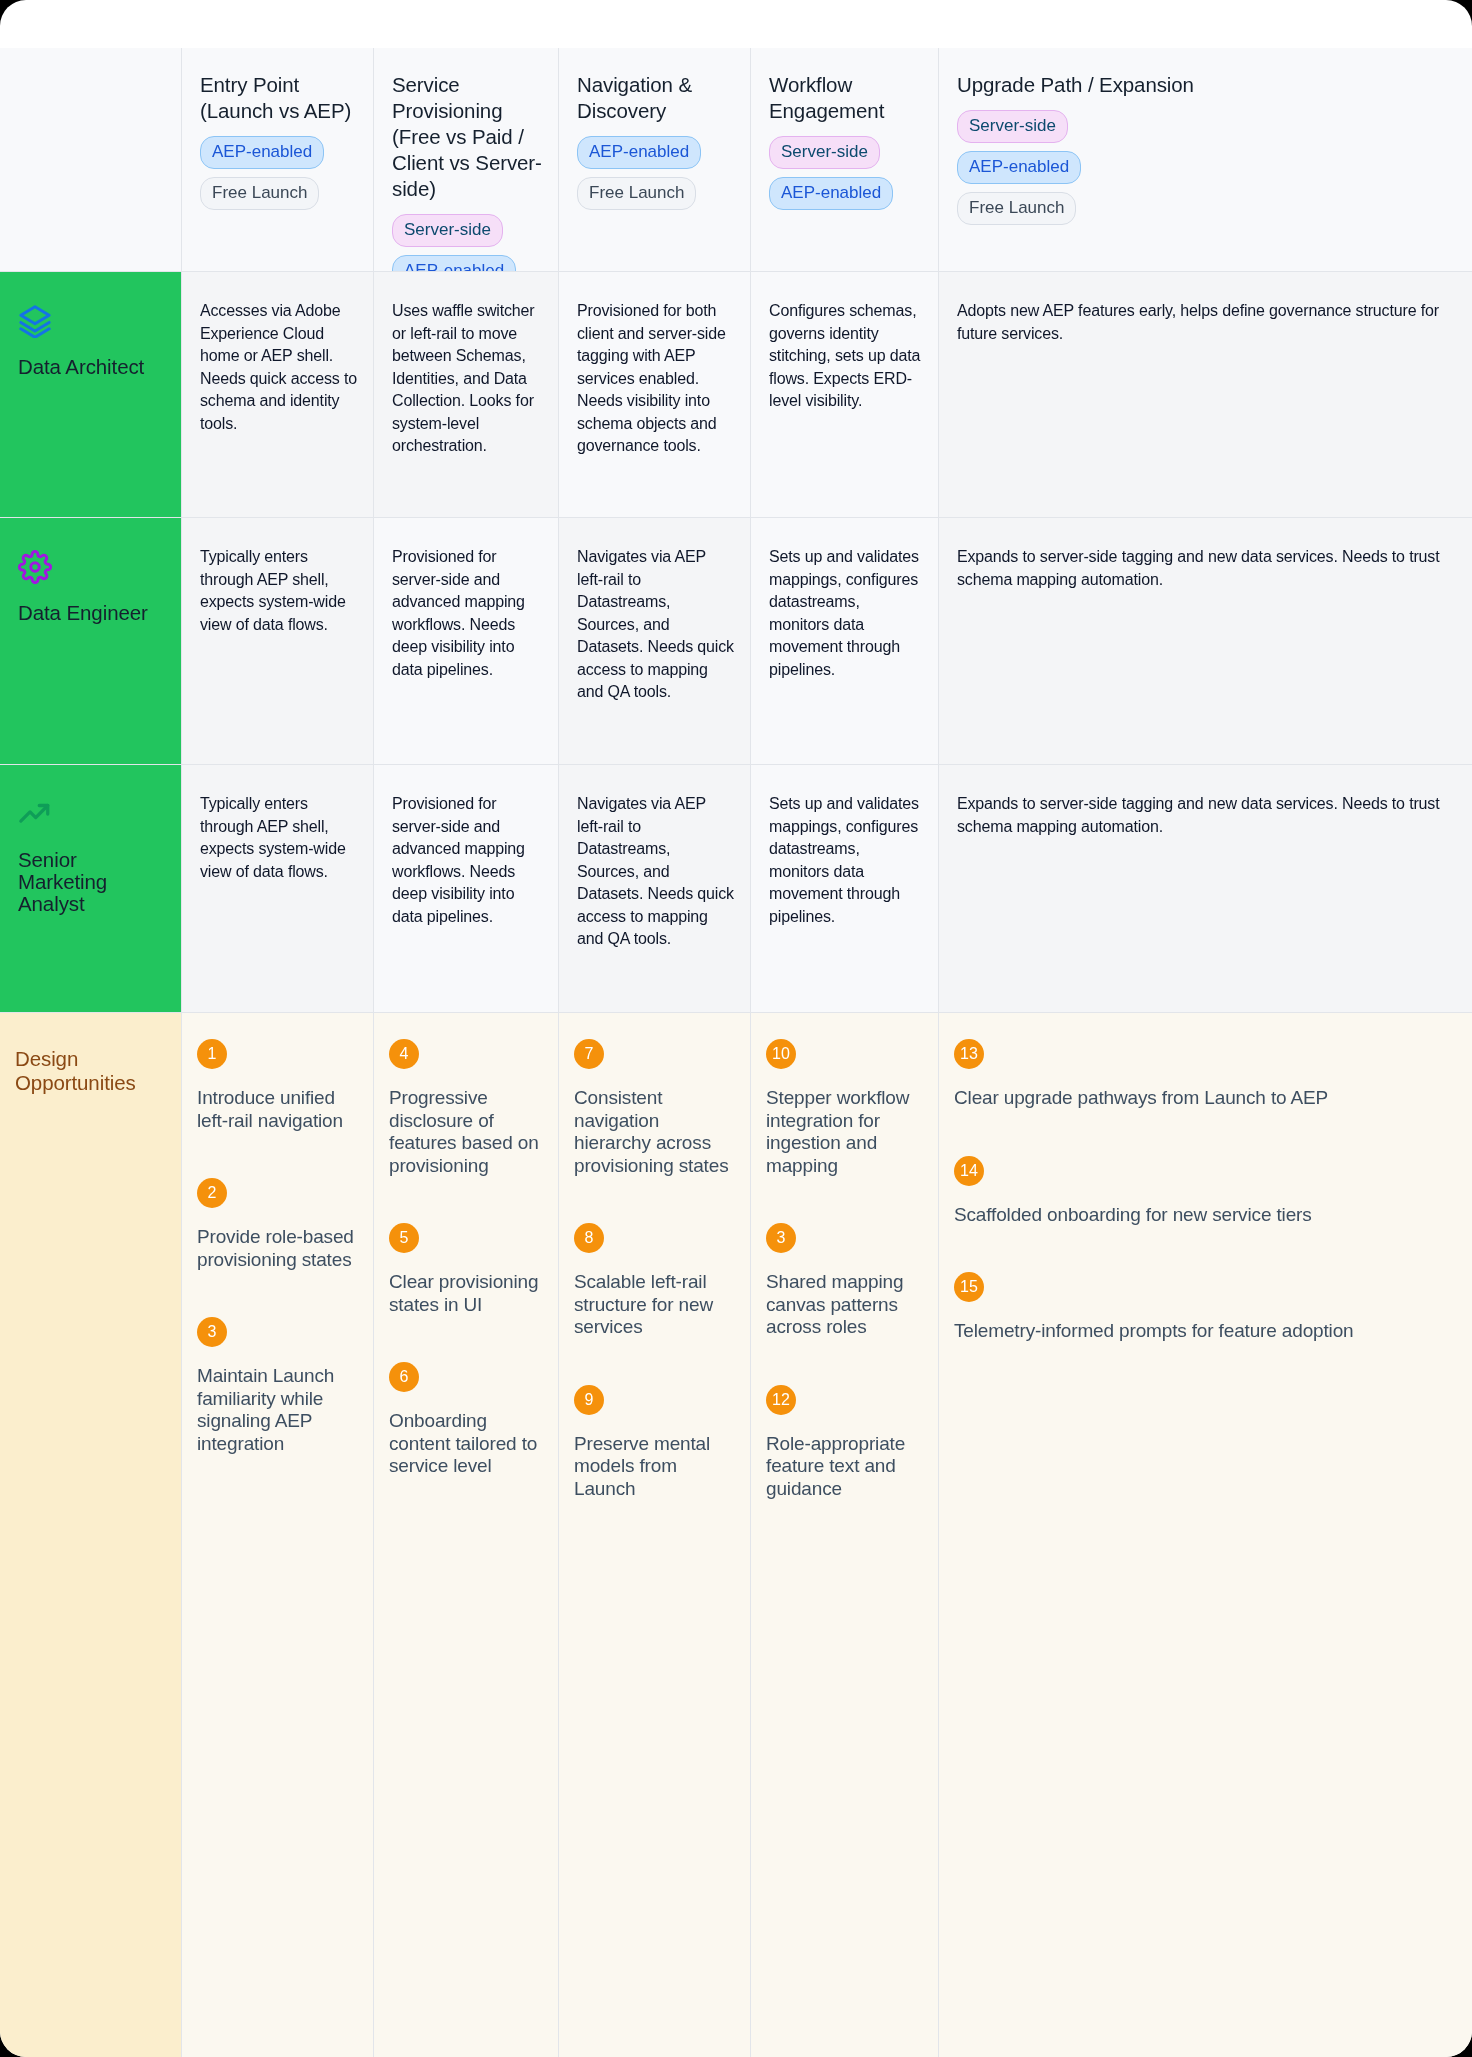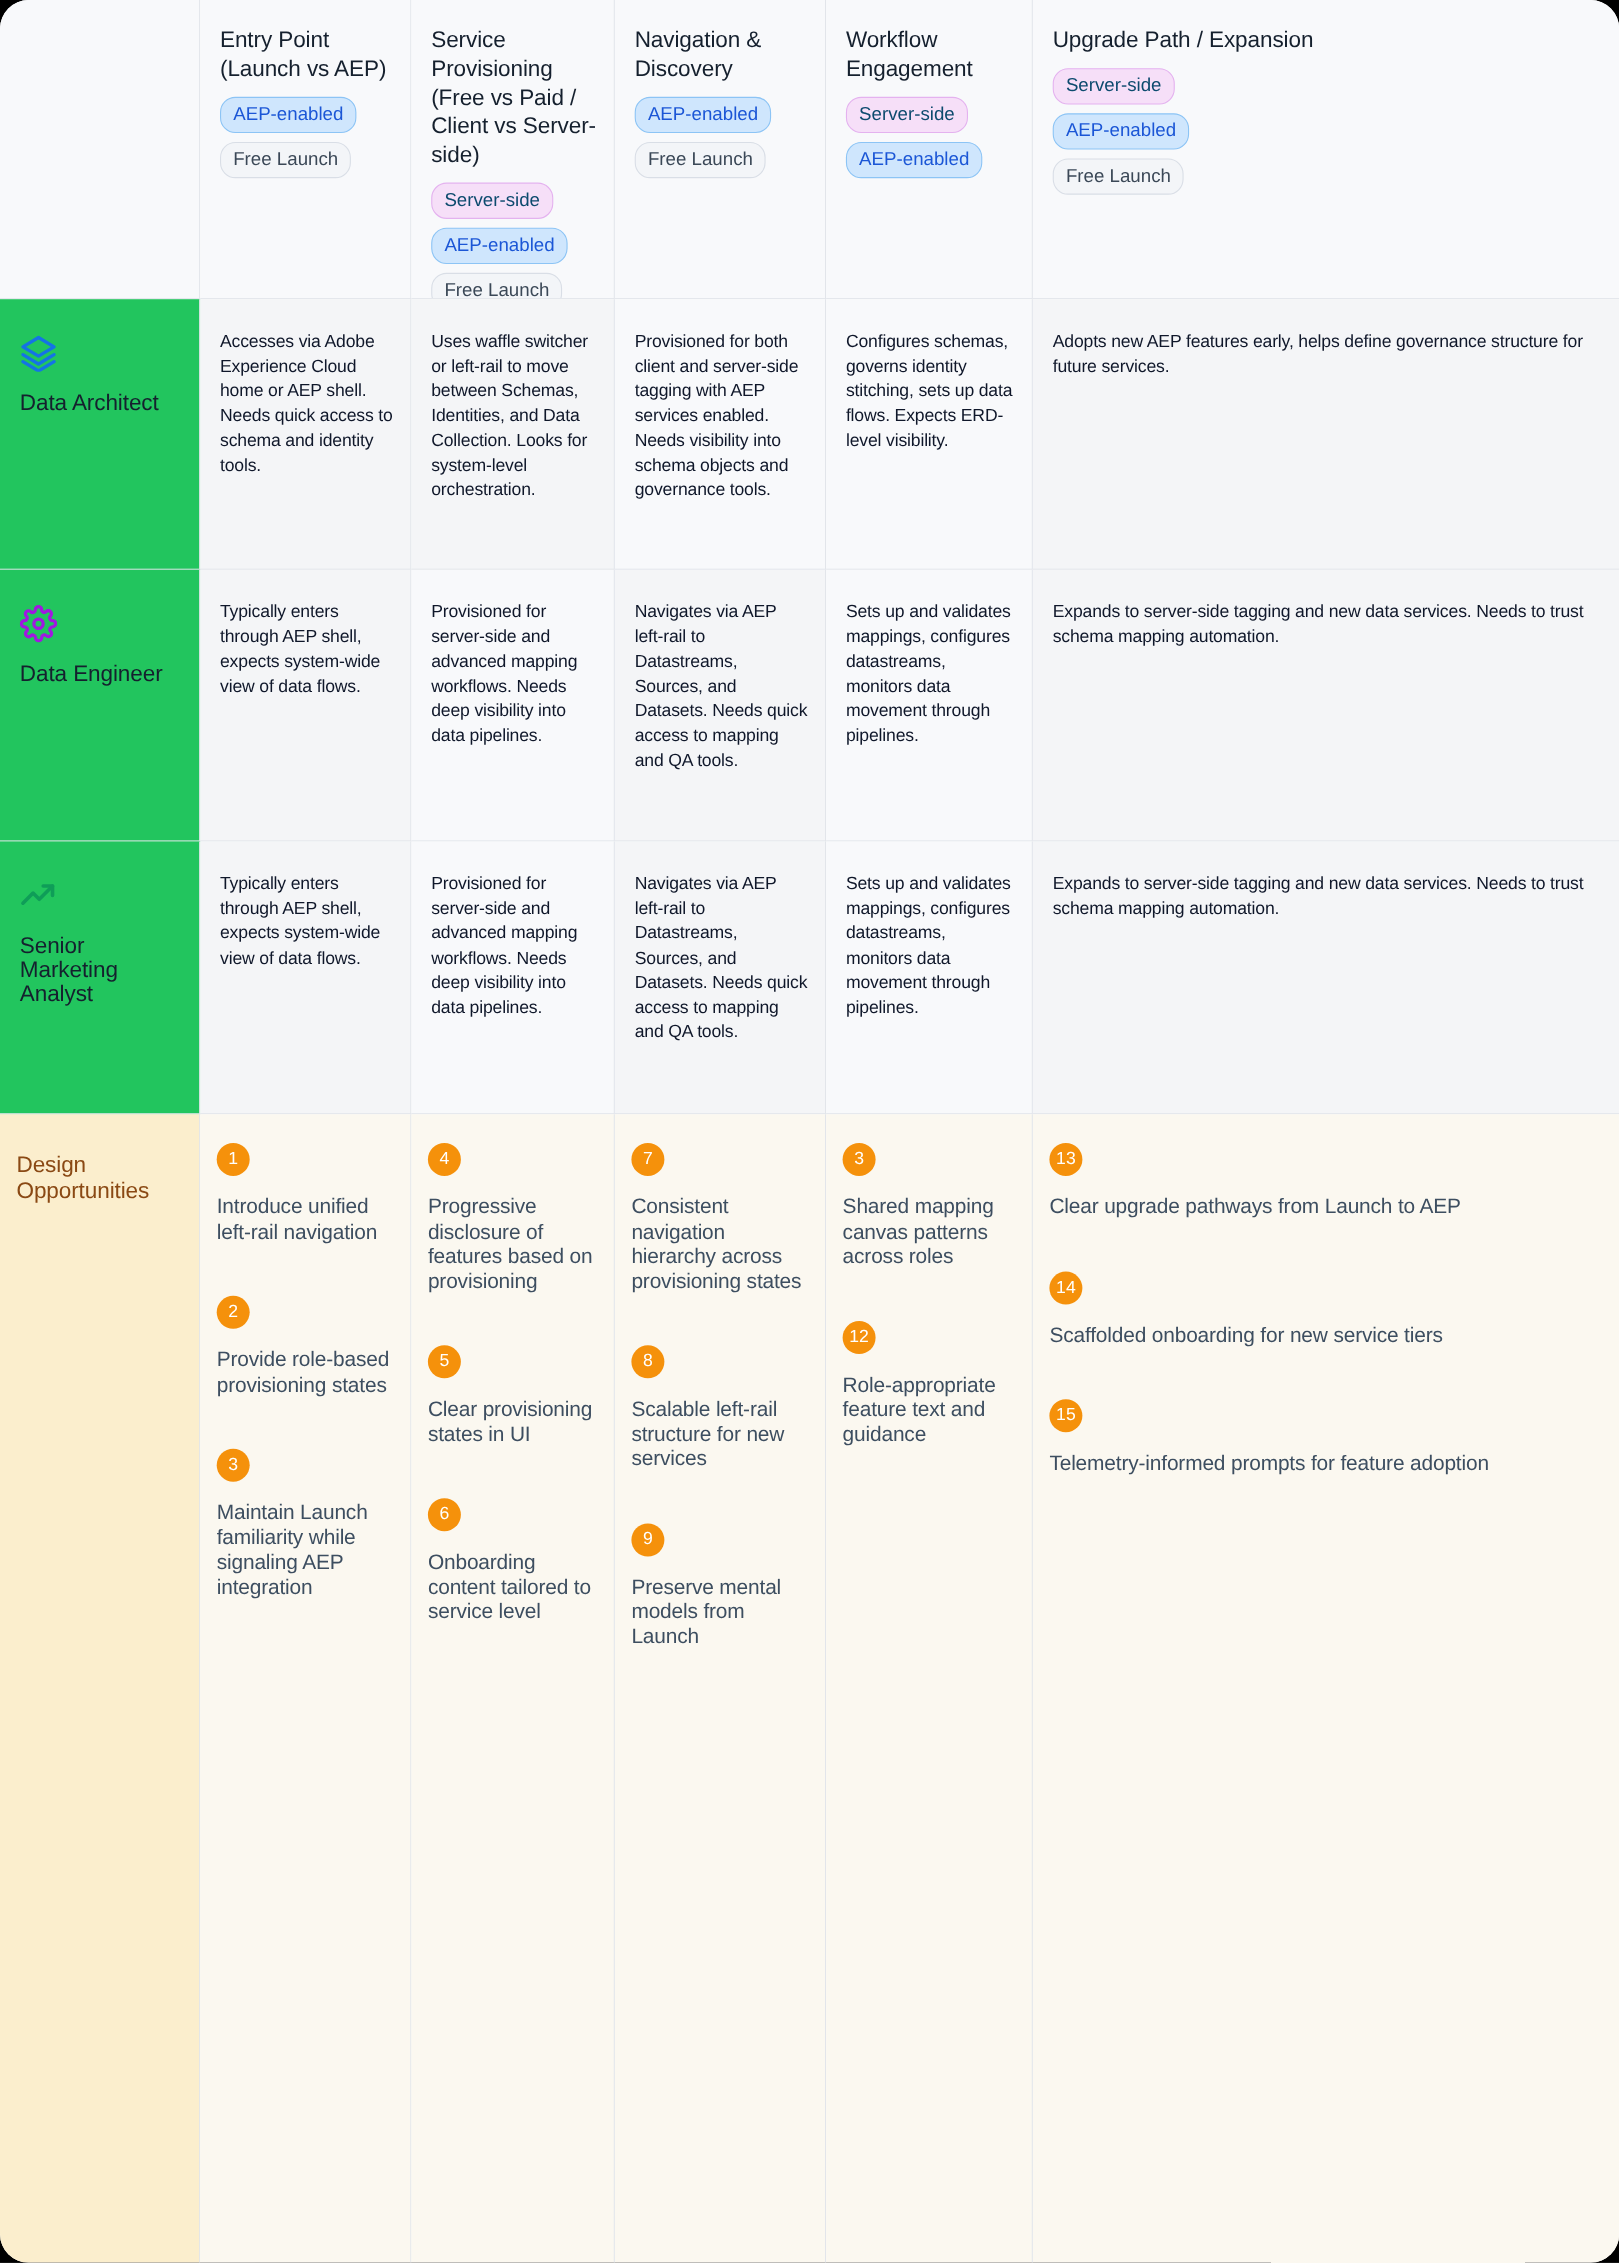--- a/index.html
+++ b/index.html
@@ -32,20 +32,21 @@
     border-bottom: 1px solid #e2e5ea;
     padding: 24px 16px 18px 18px;
     overflow: hidden;
   }
   .cell.lastcol { border-right: none; }
   .cell.lastrow { border-bottom: none; padding-left: 15px; }
 
   
   .hdr {
     background: #f8f9fb;
+    margin-top: 48px;
   }
   .hdr.corner { background: #f8f9fb; }
   .hdr-title {
     font-size: 20.5px;
     line-height: 26px;
     color: #15202e;
     font-weight: 400;
     margin-bottom: 12px;
     letter-spacing: -0.1px;
   }
@@ -281,20 +282,24 @@
       <div class="opp-text">Scalable left-rail structure for new services</div>
     </div>
     <div class="opp">
       <div class="opp-num">9</div>
       <div class="opp-text">Preserve mental models from Launch</div>
     </div>
   </div>
 
   <div class="cell do-cell lastrow">
     <div class="opp">
+      <div class="opp-num">10</div>
+      <div class="opp-text">Stepper workflow integration for ingestion and mapping</div>
+    </div>
+    <div class="opp">
       <div class="opp-num">3</div>
       <div class="opp-text">Shared mapping canvas patterns across roles</div>
     </div>
     <div class="opp">
       <div class="opp-num">12</div>
       <div class="opp-text">Role-appropriate feature text and guidance</div>
     </div>
   </div>
 
   <div class="cell do-cell lastrow lastcol">

